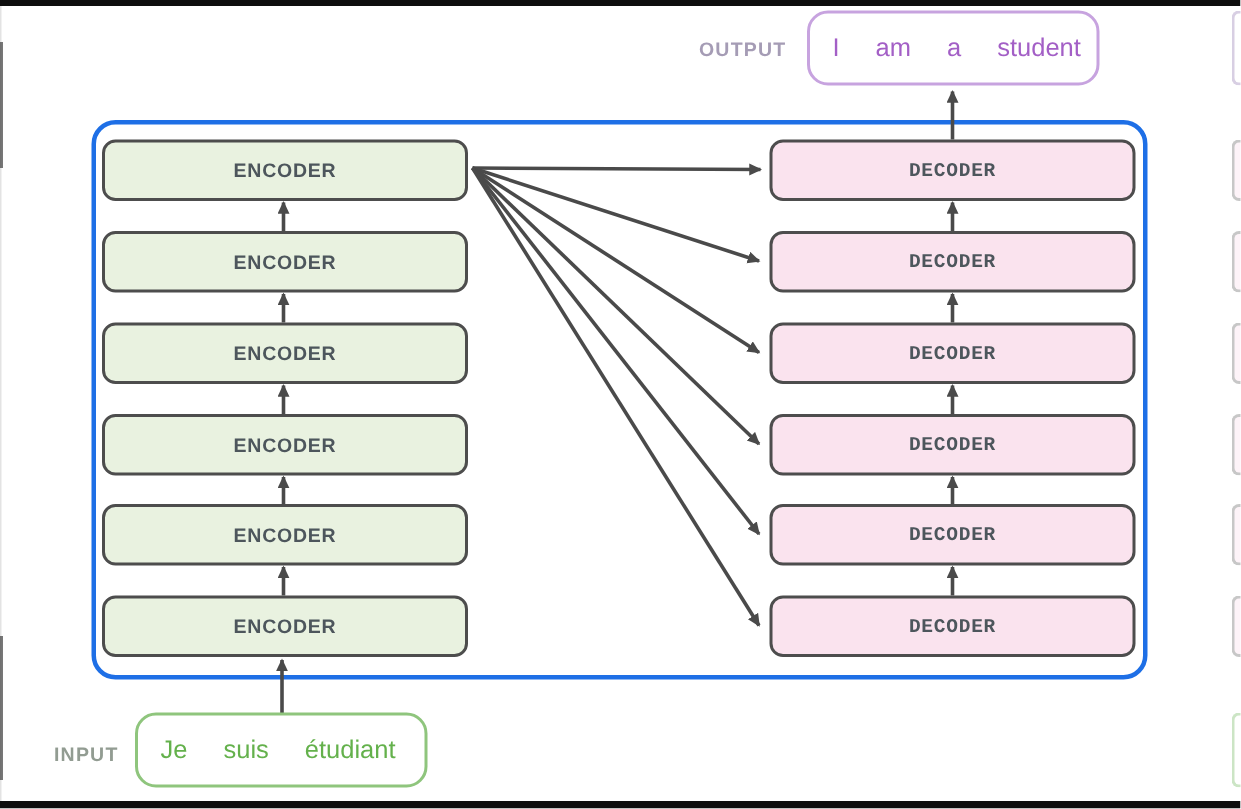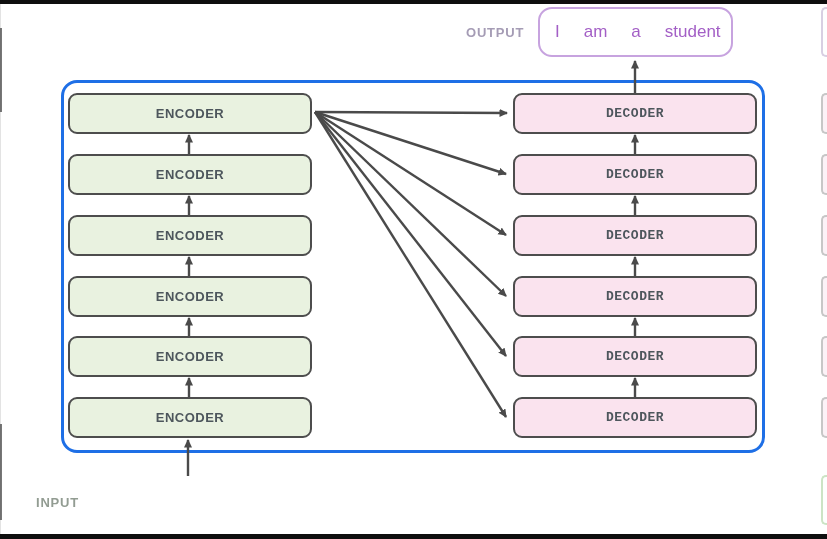--- a/index.html
+++ b/index.html
@@ -177,20 +177,25 @@
 
   <div class="side-label output-label">OUTPUT</div>
   <div class="word-box output-box">
     <span class="w">I</span>
     <span class="w">am</span>
     <span class="w">a</span>
     <span class="w">student</span>
   </div>
 
   <div class="side-label input-label">INPUT</div>
+  <div class="word-box input-box">
+    <span class="w">Je</span>
+    <span class="w">suis</span>
+    <span class="w">étudiant</span>
+  </div>
 
   <div class="sliver s-out" style="top:7px;height:50px"></div>
   <div class="sliver s-dec" style="top:93px;height:41px"></div>
   <div class="sliver s-dec" style="top:154px;height:41px"></div>
   <div class="sliver s-dec" style="top:215px;height:41px"></div>
   <div class="sliver s-dec" style="top:276px;height:41px"></div>
   <div class="sliver s-dec" style="top:336px;height:41px"></div>
   <div class="sliver s-dec" style="top:397px;height:41px"></div>
   <div class="sliver s-in" style="top:475px;height:50px"></div>
 

